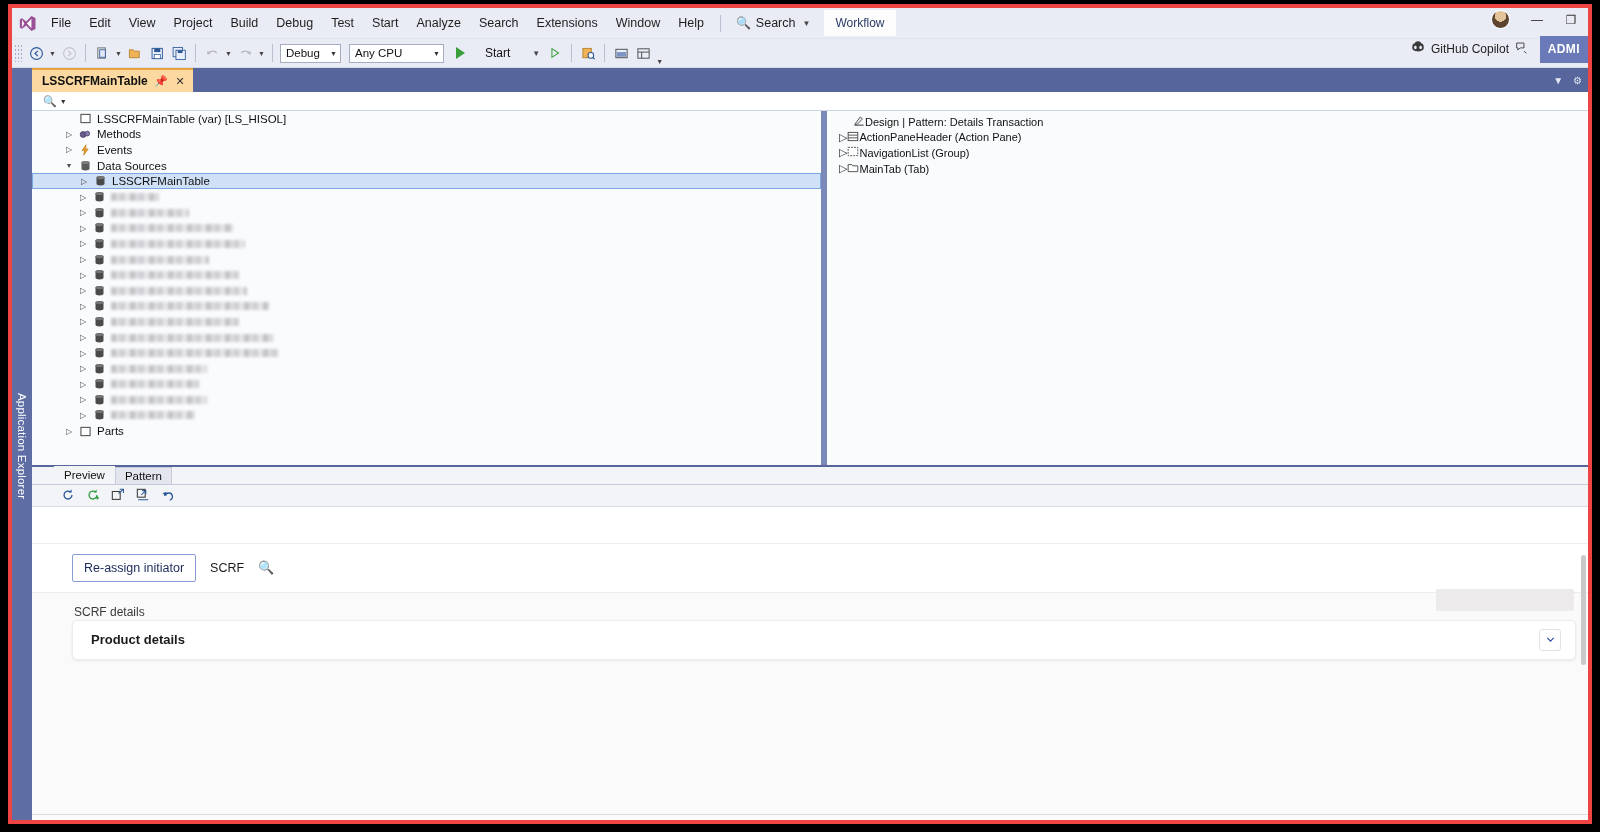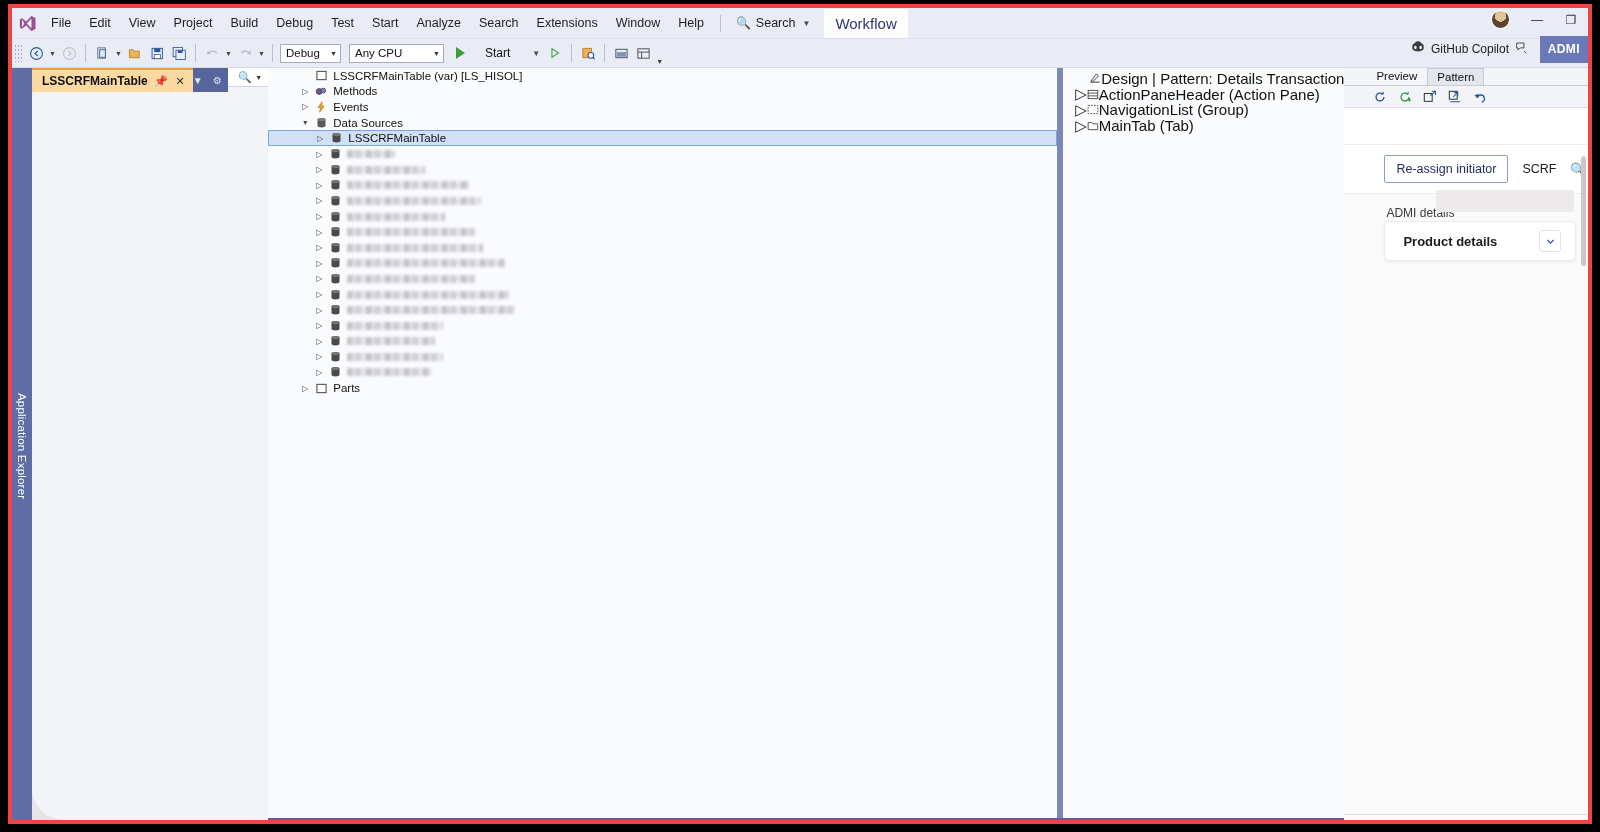--- a/index.html
+++ b/index.html
@@ -42,21 +42,21 @@
     width: 1px; height: 17px; background: #b9bfd0; margin: 0 7px;
   }
   .search-box {
     display: flex; align-items: center; gap: 5px;
     font-size: 12.5px; color: #1e1e1e; padding: 4px 8px;
     cursor: text;
   }
   .search-box .mag { font-size: 12px; }
   .caret-dn { font-size: 8px; color: #444; margin-left: 2px; }
   .workflow-tab {
-    font-size: 15px; color: #2b3a67;
+    font-size: 12px; color: #2b3a67;
     background: #fdfdfe;
     padding: 6px 11px;
     margin-left: 6px;
     cursor: default;
   }
   .titlebar-right {
     margin-left: auto; display: flex; align-items: flex-start;
     height: 100%;
   }
   .avatar {
@@ -124,22 +124,22 @@
     display: flex; align-items: center; justify-content: center;
     flex: 0 0 auto;
   }
   .vert-tab span {
     writing-mode: vertical-rl;
     font-size: 11.5px; color: #fff;
     letter-spacing: .2px;
     white-space: nowrap;
     padding-top: 4px;
   }
-  .doc-area { flex: 1; display: flex; min-width: 0;
-    background: #f3f4f8; border-radius: 32px; }
+  .doc-area { flex: 1; display: flex; flex-direction: column; min-width: 0;
+    background: #f3f4f8; }
 
   
   .tabstrip {
     height: 24px; min-height: 24px;
     background: #56659c;
     display: flex; align-items: stretch; position: relative;
   }
   .doc-tab {
     background: #fcd9a0; 
     display: flex; align-items: center; gap: 7px;
@@ -196,21 +196,21 @@
     height: 8px; border-radius: 1px;
     background: repeating-linear-gradient(90deg,#b9b9bd 0 5px,#d7d7db 5px 9px,#c6c6cb 9px 14px,#e2e2e6 14px 19px);
     filter: blur(1.6px);
     opacity: .85;
     margin-left: 3px;
   }
 
   
   .drow {
     display: flex; align-items: center;
-    height: 15.6px; font-size: 15px; color: #111;
+    height: 15.6px; font-size: 11px; color: #111;
     padding-left: 12px; white-space: nowrap; cursor: default;
   }
 
   
   .preview-panel { display: flex; flex-direction: column; min-height: 0; flex: 1; background:#fff; }
   .pv-tabs {
     height: 18px; min-height: 18px; display: flex; align-items: flex-end;
     background: #f3f4f8; padding-left: 22px;
     border-bottom: 1px solid #c6ccda;
   }
@@ -779,21 +779,21 @@
 
         <div class="pv-body">
           <div class="pv-white"></div>
 
           <div class="cmdbar">
             <button class="btn-outline">Re-assign initiator</button>
             <span class="cmd-text">SCRF</span>
             <span class="cmd-mag">🔍</span>
           </div>
 
-          <div class="sub-label">ADMI details</div>
+          <div class="sub-label">SCRF details</div>
 
           <div class="grey-strip"></div>
 
           <div class="card">
             <span class="card-title">Product details</span>
             <span class="chev-btn">
               <svg width="11" height="11" viewBox="0 0 12 12">
                   <path d="M2.5 4.2 6 7.8l3.5-3.6" fill="none" stroke="#2b4ba8" stroke-width="1.3"></path>
                 </svg>
             </span>

